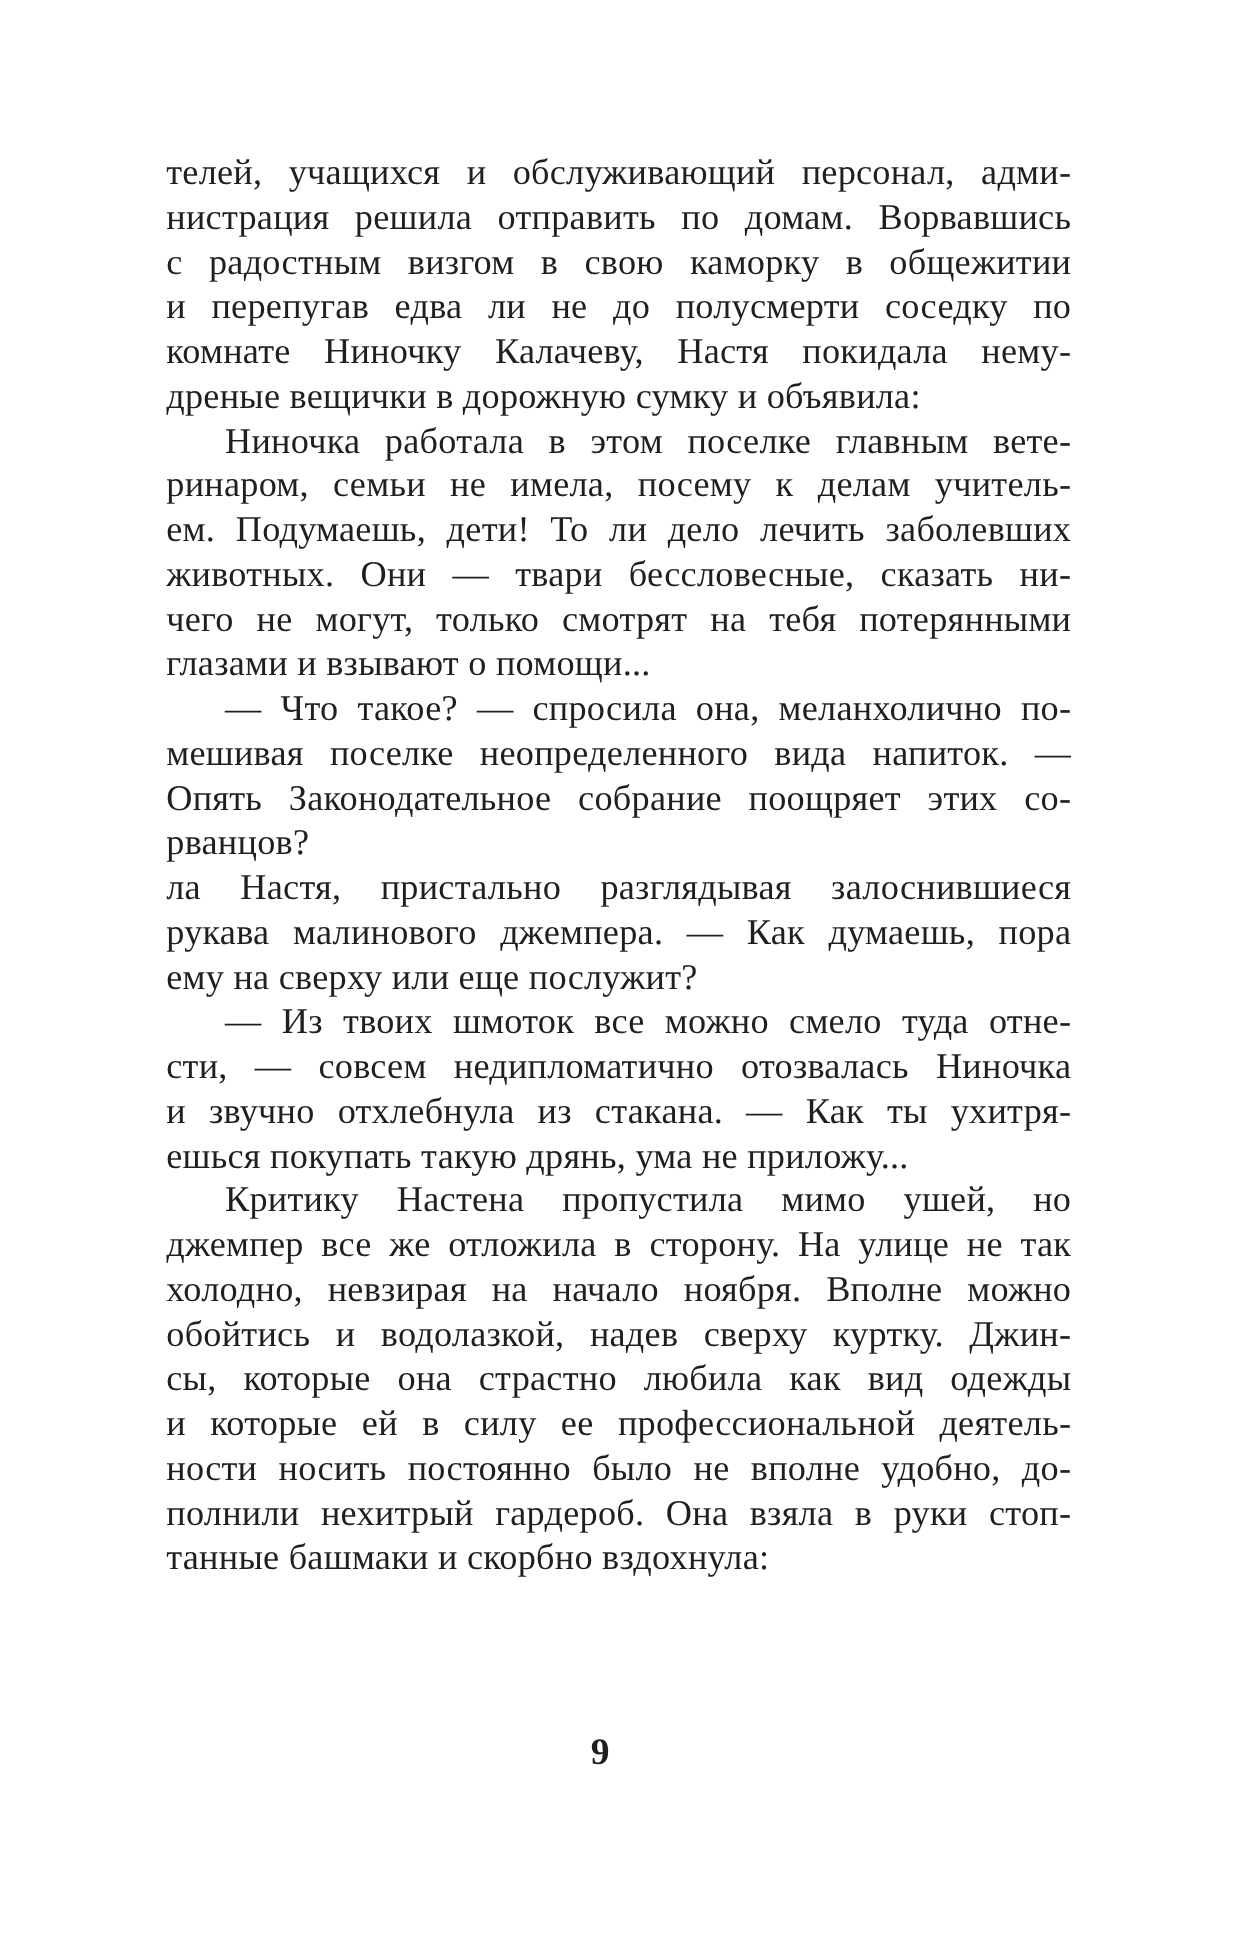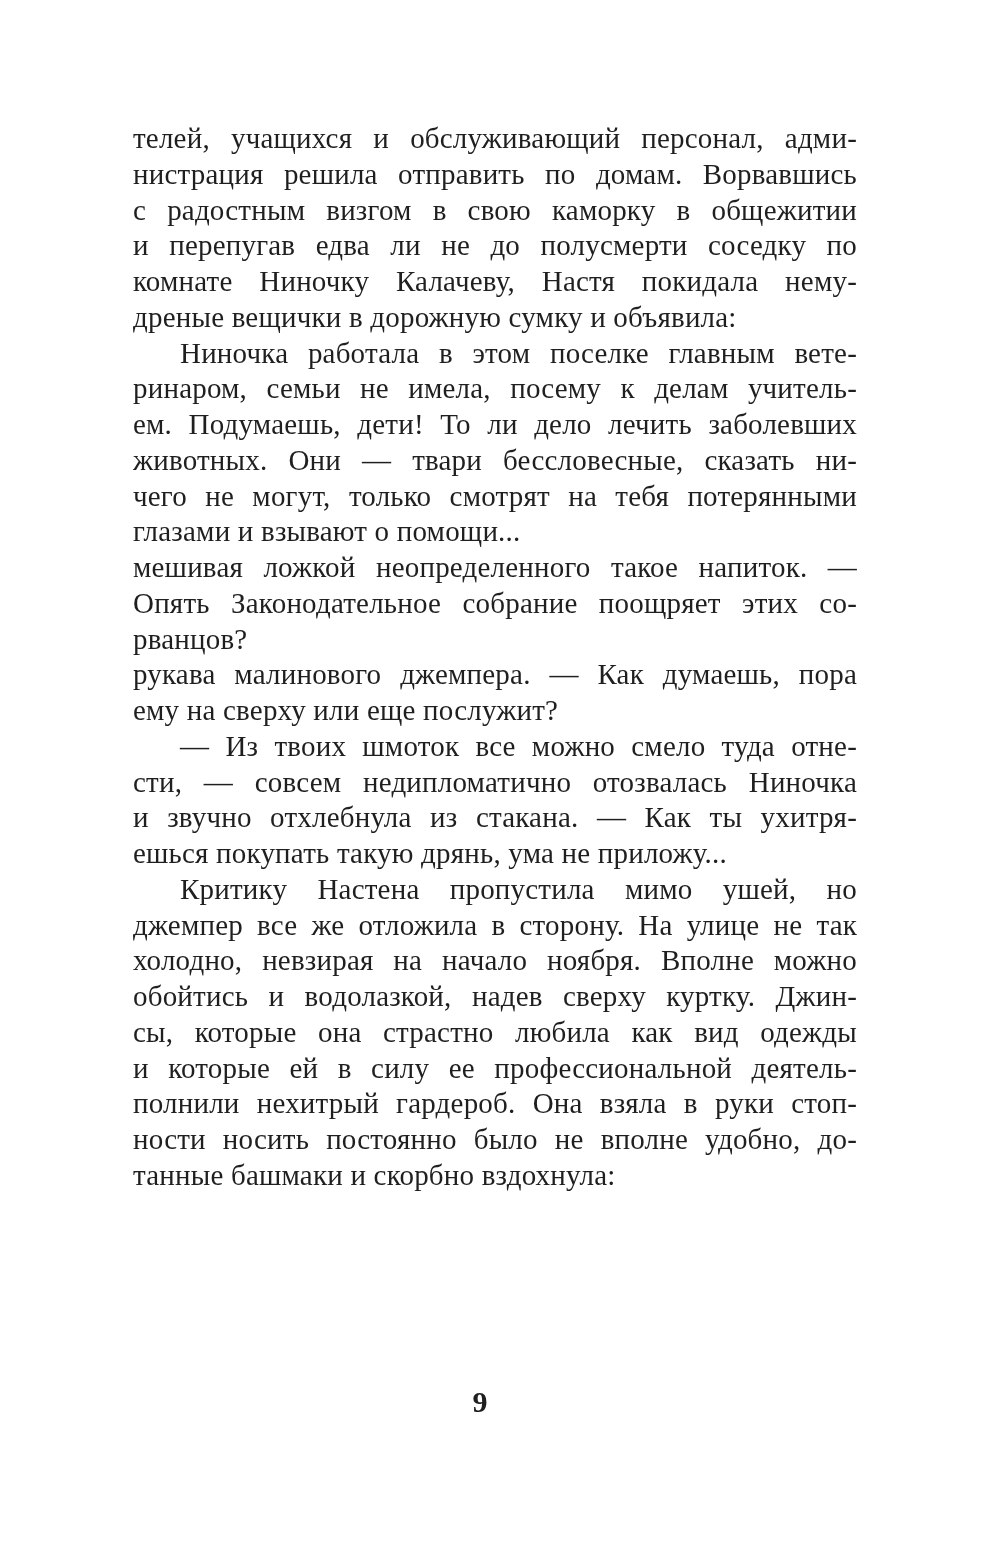--- a/index.html
+++ b/index.html
@@ -61,33 +61,35 @@
       <div class="line">с радостным визгом в свою каморку в общежитии</div>
       <div class="line">и перепугав едва ли не до полусмерти соседку по</div>
       <div class="line">комнате Ниночку Калачеву, Настя покидала нему-</div>
       <div class="line end">дреные вещички в дорожную сумку и объявила:</div>
       <div class="line indent">Ниночка работала в этом поселке главным вете-</div>
       <div class="line">ринаром, семьи не имела, посему к делам учитель-</div>
       <div class="line">ем. Подумаешь, дети! То ли дело лечить заболевших</div>
       <div class="line">животных. Они — твари бессловесные, сказать ни-</div>
       <div class="line">чего не могут, только смотрят на тебя потерянными</div>
       <div class="line end">глазами и взывают о помощи...</div>
-      <div class="line">мешивая ложкой неопределенного такое напиток. —</div>
+      <div class="line indent">— Что такое? — спросила она, меланхолично по-</div>
+      <div class="line">мешивая поселке неопределенного вида напиток. —</div>
       <div class="line">Опять Законодательное собрание поощряет этих со-</div>
       <div class="line end">рванцов?</div>
+      <div class="line">ла Настя, пристально разглядывая залоснившиеся</div>
       <div class="line">рукава малинового джемпера. — Как думаешь, пора</div>
       <div class="line end">ему на сверху или еще послужит?</div>
       <div class="line indent">— Из твоих шмоток все можно смело туда отне-</div>
       <div class="line">сти, — совсем недипломатично отозвалась Ниночка</div>
       <div class="line">и звучно отхлебнула из стакана. — Как ты ухитря-</div>
       <div class="line end">ешься покупать такую дрянь, ума не приложу...</div>
       <div class="line indent">Критику Настена пропустила мимо ушей, но</div>
       <div class="line">джемпер все же отложила в сторону. На улице не так</div>
       <div class="line">холодно, невзирая на начало ноября. Вполне можно</div>
       <div class="line">обойтись и водолазкой, надев сверху куртку. Джин-</div>
       <div class="line">сы, которые она страстно любила как вид одежды</div>
       <div class="line">и которые ей в силу ее профессиональной деятель-</div>
+      <div class="line">ности носить постоянно было не вполне удобно, до-</div>
       <div class="line">полнили нехитрый гардероб. Она взяла в руки стоп-</div>
-      <div class="line">ности носить постоянно было не вполне удобно, до-</div>
       <div class="line end">танные башмаки и скорбно вздохнула:</div>
     </div>
   <div class="page-num">9</div>
 </div>
 
 </body></html>

